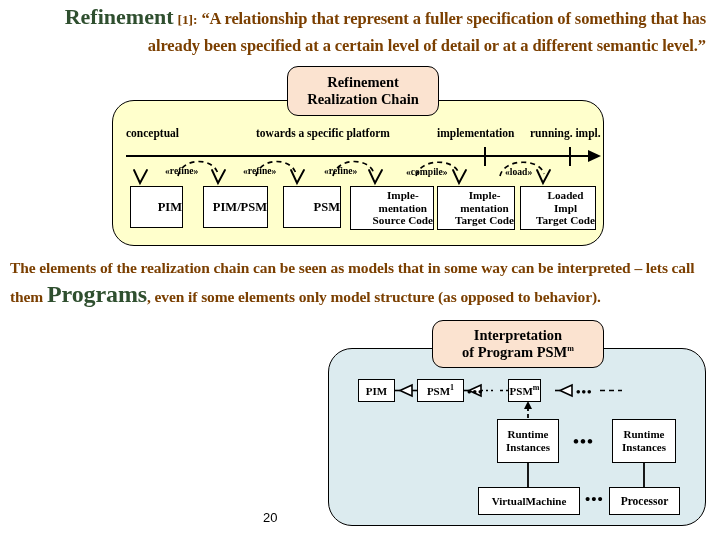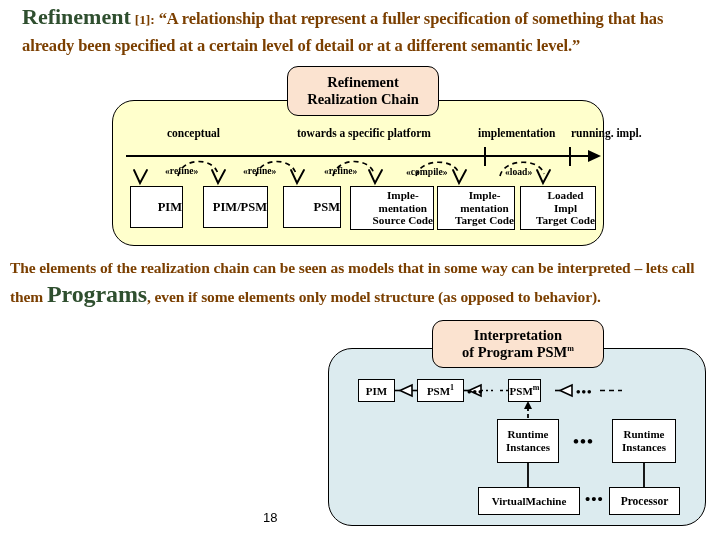--- a/index.html
+++ b/index.html
@@ -4,23 +4,24 @@
 <style>
   html,body{margin:0;padding:0;}
   body{
     width:720px;height:540px;background:#ffffff;position:relative;
     font-family:"Liberation Serif", serif;overflow:hidden;
   }
   .slide{position:absolute;left:0;top:0;width:720px;height:540px;}
 
   
   #intro-text{
-    position:absolute;left:22px;top:4px;width:692px;
+    position:absolute;left:14px;top:4px;width:692px;
     color:#7B3F00;font-weight:bold;font-size:16.5px;line-height:26px;
     letter-spacing:-0.1px;
+    text-align:right;
   }
   #intro-text .big{
     font-size:22px;color:#2F4F2F;font-weight:bold;letter-spacing:0px;
   }
   #intro-text .ref{font-size:13.5px;color:#7B3F00;}
 
   
   #chain-panel{
     position:absolute;left:112px;top:100px;width:492px;height:146px;
     background:#FFFFCC;border:1.6px solid #000;border-radius:22px;
@@ -29,21 +30,21 @@
   #chain-title{
     position:absolute;left:287px;top:66px;width:150px;height:48px;
     background:#FBE3D0;border:1.8px solid #000;border-radius:11px;
     display:flex;flex-direction:column;align-items:center;justify-content:center;
     font-weight:bold;font-size:14.5px;line-height:17px;color:#000;
     text-align:center;z-index:4;
   }
 
   .phase-label{
     position:absolute;font-weight:bold;font-size:11.5px;color:#000;
-    white-space:nowrap;z-index:3;margin-left:41px;
+    white-space:nowrap;z-index:3;
   }
   #ph-conceptual{left:126px;top:127px;}
   #ph-platform{left:256px;top:127px;}
   #ph-impl{left:437px;top:127px;}
   #ph-running{left:530px;top:127px;}
 
   
   #axis-line{
     position:absolute;left:126px;top:155px;width:465px;height:2px;background:#000;z-index:3;
   }
@@ -292,15 +293,15 @@
   </div>
   <div class="ib" id="ib-proc">
     <span>Processor</span>
   </div>
 
   <div class="dots" id="dots-a">•••</div>
   <div class="dots" id="dots-b">•••</div>
   <div class="dots" id="dots-c">•••</div>
   <div class="dots" id="dots-d">•••</div>
 
-  <div id="page-no">18</div>
+  <div id="page-no">20</div>
 
 </div>
 
 </body></html>

